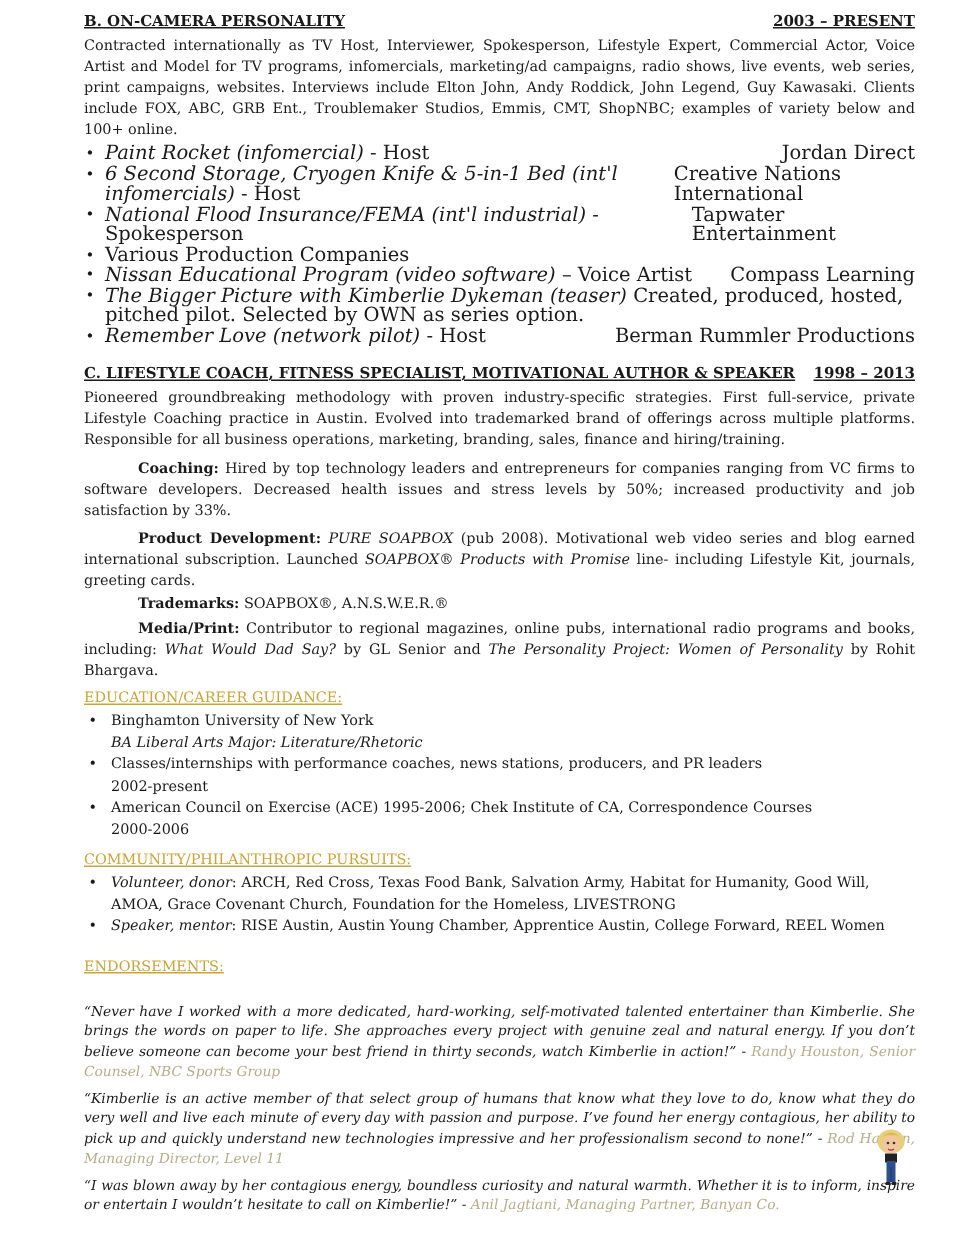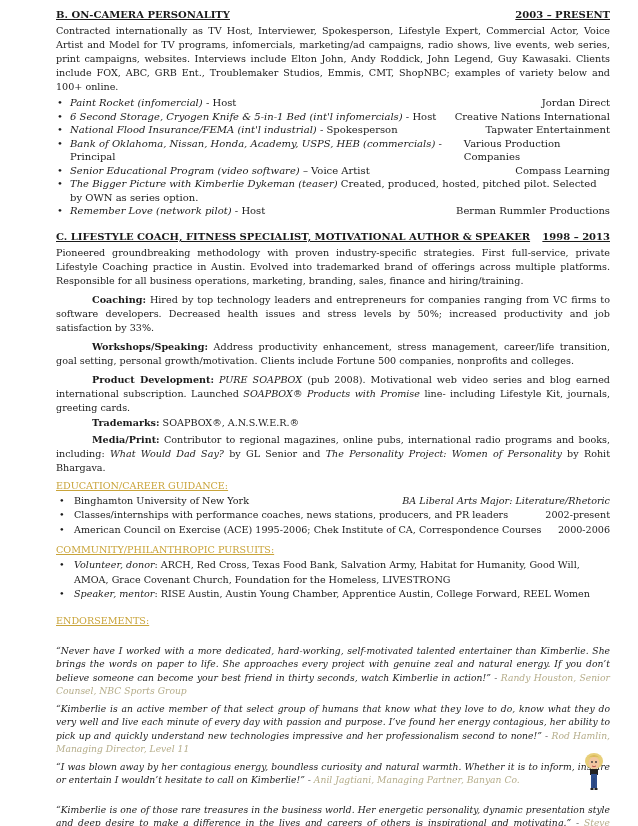--- a/index.html
+++ b/index.html
@@ -2,29 +2,29 @@
 <html><head>
 <meta charset="utf-8">
 <style>
   * { box-sizing: border-box; margin: 0; padding: 0; }
   html, body { width: 638px; height: 826px; background: #ffffff; overflow: hidden; }
   body { font-family: "DejaVu Serif", "Liberation Serif", serif; color: #1a1a1a; position: relative; }
   .page { position: absolute; left: 56px; top: 8px; width: 554px; font-size: 9.6px; line-height: 14px; }
   .sec-head { display: flex; justify-content: space-between; font-weight: bold; text-decoration: underline; font-size: 10px; margin-bottom: 2px; }
   .para { text-align: justify; margin-bottom: 2px; }
   ul.roles { list-style: none; margin-top: 1px; }
-  ul.roles li { display: flex; justify-content: space-between; font-size: 10px; line-height: 13.5px; position: relative; padding-left: 14px; }
+  ul.roles li { display: flex; justify-content: space-between; font-size: 13px; line-height: 13.5px; position: relative; padding-left: 14px; }
   ul.roles li::before { content: "•"; position: absolute; left: 1px; font-size: 10px; }
   .it { font-style: italic; }
   .gap { height: 12px; }
   .label { font-weight: bold; padding-left: 36px; }
   .block { margin-top: 5px; text-align: justify; }
   .sub-head { color: #c9a43a; text-decoration: underline; font-size: 9.6px; margin-top: 10px; margin-bottom: 1px; }
   ul.bul { list-style: none; }
-  ul.bul li { display: flex; justify-content: space-between; position: relative; padding-left: 18px; line-height: 14.5px; }
+  ul.bul li { display: flex; justify-content: space-between; position: relative; padding-left: 18px; line-height: 14.5px; flex-direction: column; }
   ul.bul li::before { content: "•"; position: absolute; left: 3px; }
   .quote { font-style: italic; text-align: justify; margin-top: 4px; line-height: 13.5px; font-size: 9.2px; }
   .quote.tight { margin-top: 16px; }
   .attr { color: #b5ad8a; }
   .avatar { position: absolute; left: 583px; top: 752px; width: 22px; height: 44px; }
 </style>
 </head>
 <body>
 
 <div class="page">
@@ -41,25 +41,24 @@
       </li>
     <li>
         <span><span class="it">6 Second Storage, Cryogen Knife &amp; 5-in-1 Bed (int'l infomercials)</span><span> - Host</span></span>
         <span>Creative Nations International</span>
       </li>
     <li>
         <span><span class="it">National Flood Insurance/FEMA (int'l industrial)</span><span>  - Spokesperson</span></span>
         <span>Tapwater Entertainment</span>
       </li>
     <li>
-        <span><span class="it">Bank of Oklahoma, Nissan, Honda, Academy, USPS, HEB (commercials)</span><span> - Principal</span></span>
         <span>Various Production Companies</span>
       </li>
     <li>
-        <span><span class="it">Senior Educational Program (video software)</span><span> – Voice Artist</span></span>
+        <span><span class="it">Nissan Educational Program (video software)</span><span> – Voice Artist</span></span>
         <span>Compass Learning</span>
       </li>
     <li>
         <span><span class="it">The Bigger Picture with Kimberlie Dykeman (teaser)</span><span>  Created, produced, hosted, pitched pilot. Selected by OWN as series option.</span></span>
         <span></span>
       </li>
     <li>
         <span><span class="it">Remember Love (network pilot)</span><span> -  Host</span></span>
         <span>Berman Rummler Productions</span>
       </li>
@@ -68,21 +67,20 @@
   <div class="gap"></div>
 
   <div class="sec-head">
     <span>C.  LIFESTYLE COACH, FITNESS SPECIALIST, MOTIVATIONAL AUTHOR &amp; SPEAKER</span>
     <span>1998 – 2013</span>
   </div>
   <p class="para">Pioneered groundbreaking methodology with proven industry-specific strategies.  First full-service, private Lifestyle Coaching practice in Austin.  Evolved into trademarked brand of offerings across multiple platforms. Responsible for all business operations, marketing, branding, sales, finance and hiring/training.</p>
 
   <p class="block"><span class="label">Coaching:</span><span> Hired by top technology leaders and entrepreneurs for companies ranging from VC firms to software developers.  Decreased health issues and stress levels by 50%; increased productivity and job satisfaction by 33%.</span></p>
 
-  <p class="block"><span class="label">Workshops/Speaking:</span><span> Address productivity enhancement, stress management, career/life transition, goal setting, personal growth/motivation. Clients include Fortune 500 companies, nonprofits and colleges.</span></p>
 
   <p class="block"><span class="label">Product Development:</span> <span class="it">PURE SOAPBOX</span><span> (pub 2008).  Motivational web video series and blog earned international subscription.  Launched </span><span class="it">SOAPBOX® Products with Promise</span><span> line- including Lifestyle Kit, journals, greeting cards.</span></p>
 
   <p class="para" style="margin-top:1px"><span class="label">Trademarks:</span><span> SOAPBOX®,  A.N.S.W.E.R.®</span></p>
 
   <p class="block" style="margin-top:3px"><span class="label">Media/Print:</span><span> Contributor to regional magazines, online pubs, international radio programs and books, including: </span><span class="it">What Would Dad Say?</span><span> by GL Senior and </span><span class="it">The Personality Project: Women of Personality</span><span> by Rohit Bhargava.</span></p>
 
   <div class="sub-head" style="margin-top:4px">EDUCATION/CAREER GUIDANCE:</div>
   <ul class="bul">
     <li>

